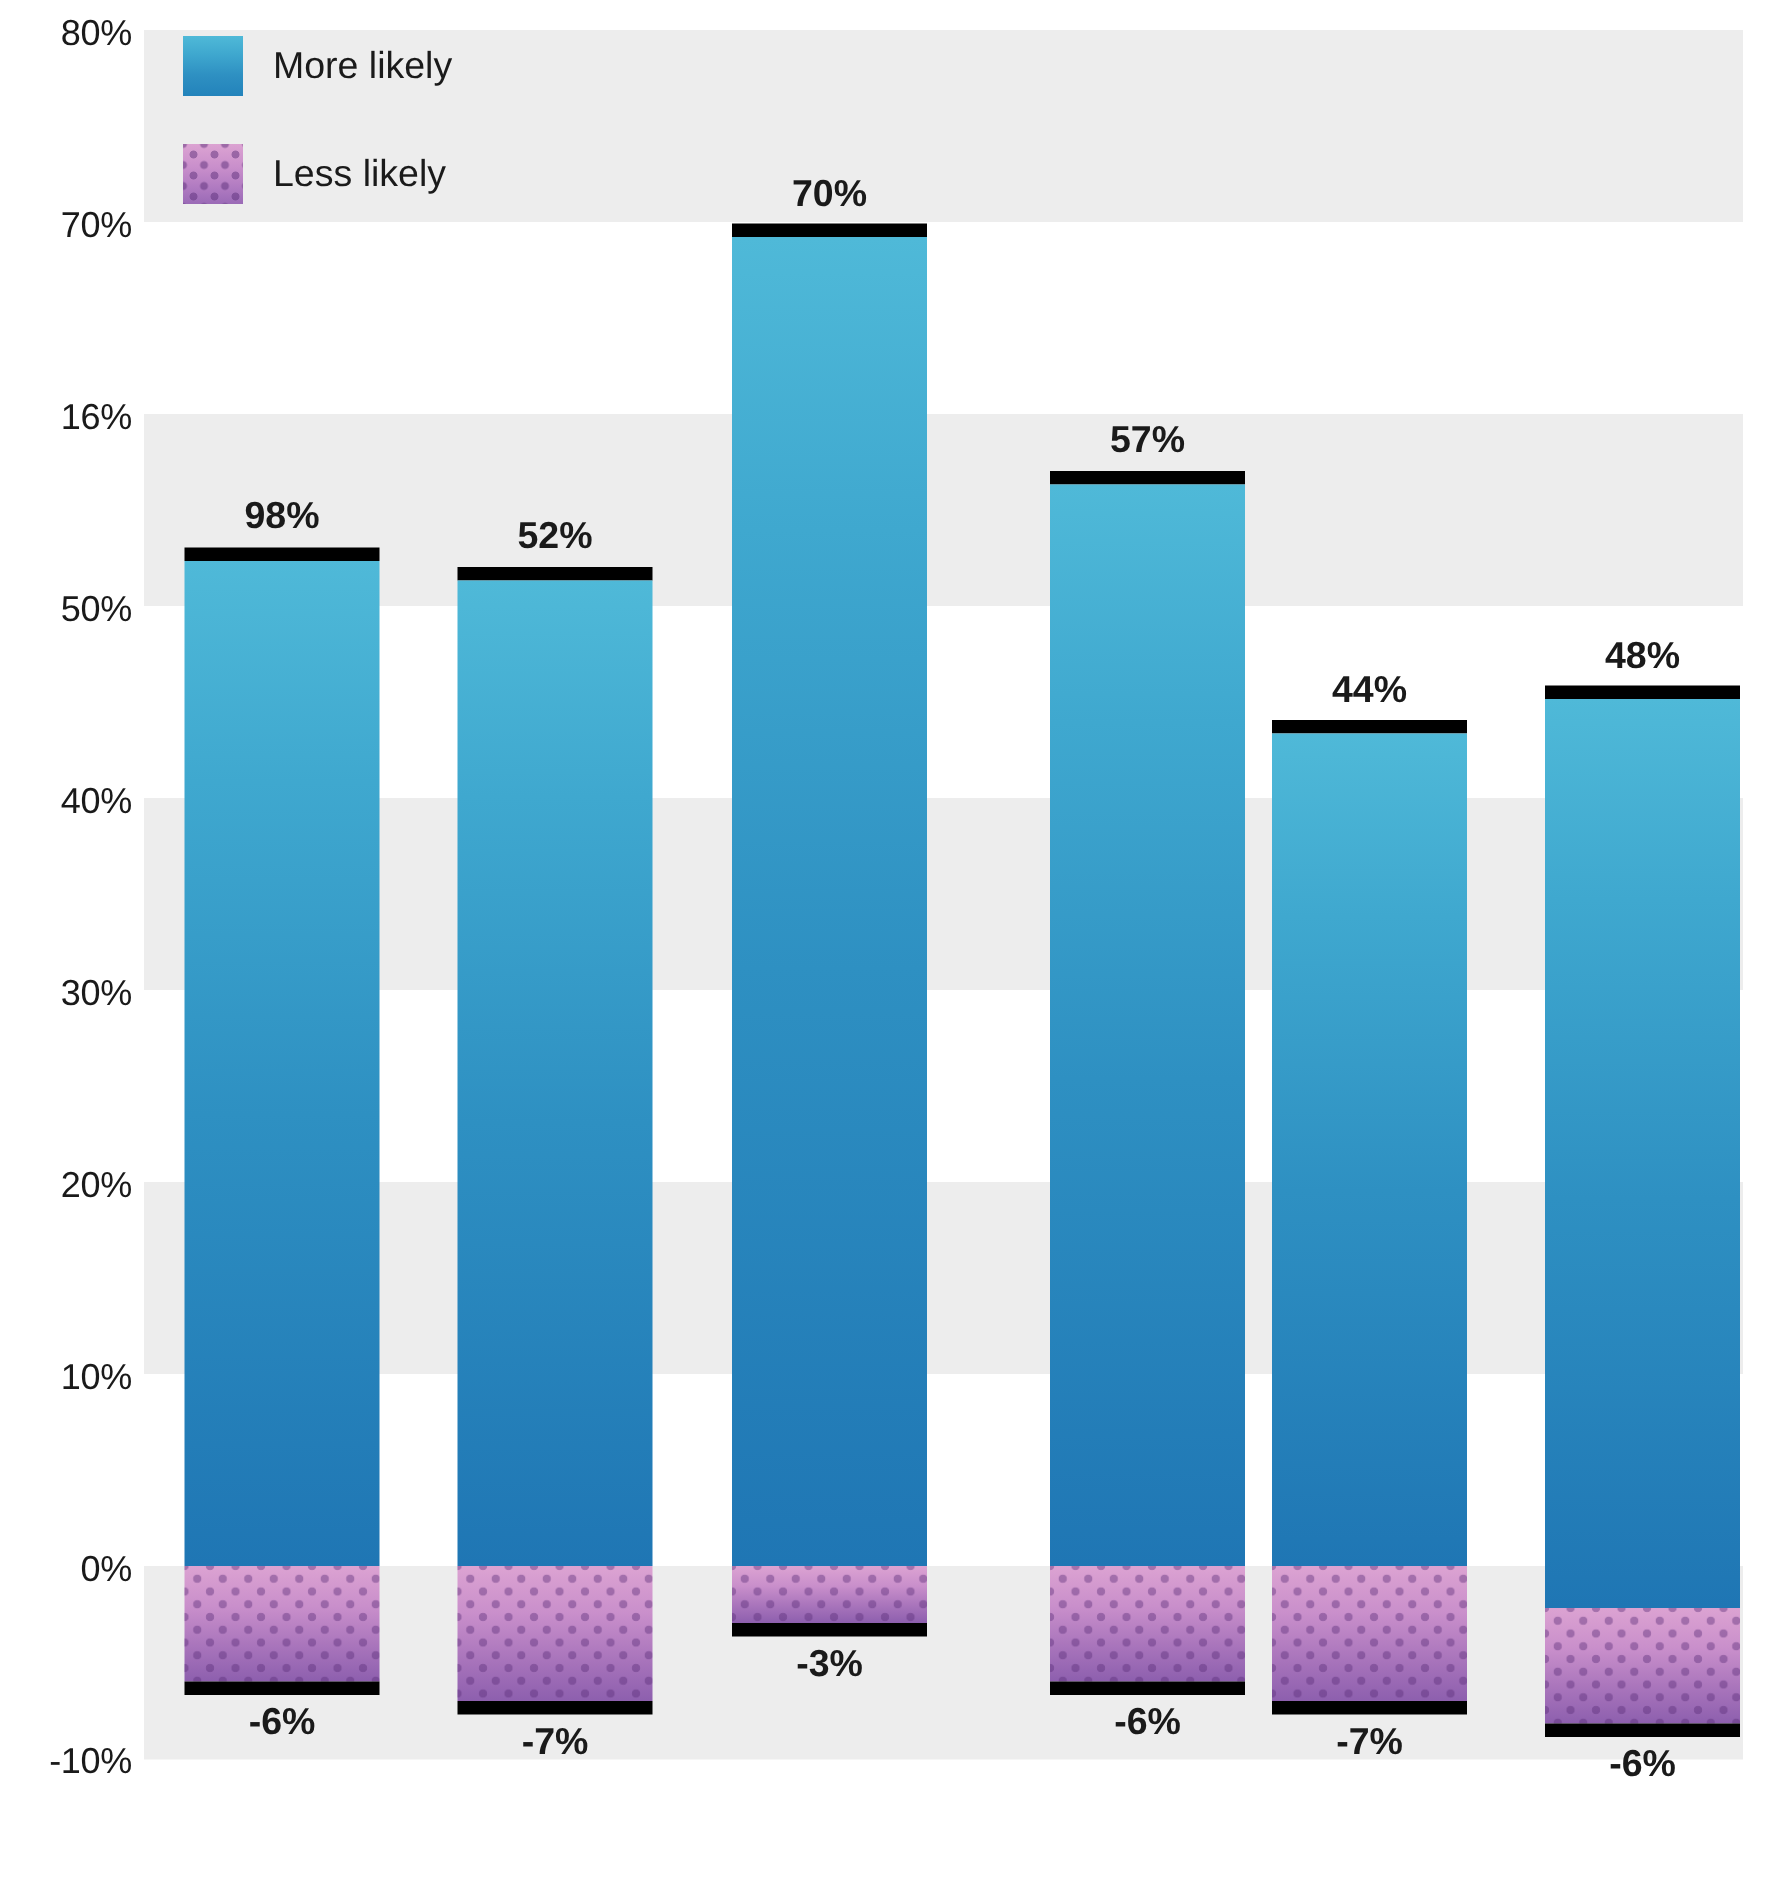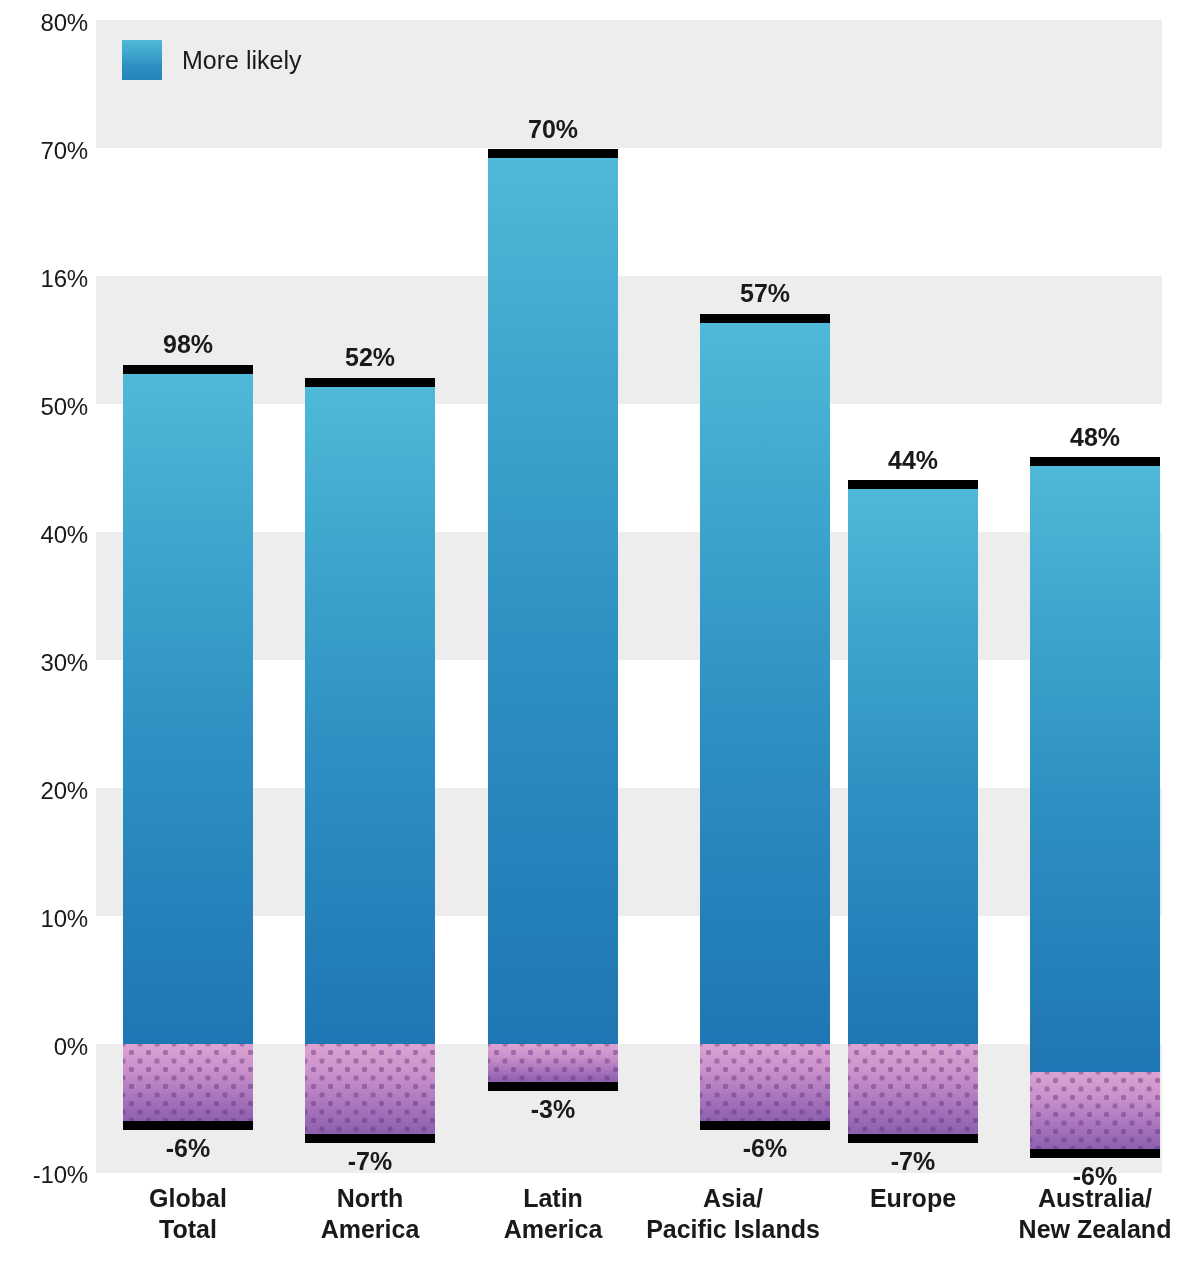--- a/index.html
+++ b/index.html
@@ -236,28 +236,24 @@
         <div class="bar-pos" style="top:418px;height:606px;"></div>
         <div class="bar-neg" style="top:1024px;height:77px;"></div>
         <div class="cap" style="top:1101px;"></div>
         <div class="label-neg" style="top:1114px;">-6%</div>
       </div>
 
     </div>
   </div>
 
   <div class="legend">
-    <div class="legend-row" style="top:20px;">
+    <div class="legend-row" style="top:4px;">
       <div class="swatch swatch-blue"></div>
       <div class="legend-text">More likely</div>
     </div>
+    <div class="legend-row" style="top:76px;">
+      <div class="swatch swatch-purple"></div>
+      <div class="legend-text">Less likely</div>
+    </div>
   </div>
 
-  <div class="x-axis">
-    <div class="x-label" style="left:27px;width:130px;">Global Total</div>
-    <div class="x-label" style="left:194px;width:160px;">North America</div>
-    <div class="x-label" style="left:377px;width:160px;">Latin America</div>
-    <div class="x-label" style="left:537px;width:200px;">Asia/<br>Pacific Islands</div>
-    <div class="x-label" style="left:752px;width:130px;">Europe</div>
-    <div class="x-label" style="left:904px;width:190px;">Australia/<br>New Zealand</div>
-  </div>
 
 </div>
 
 </body></html>

